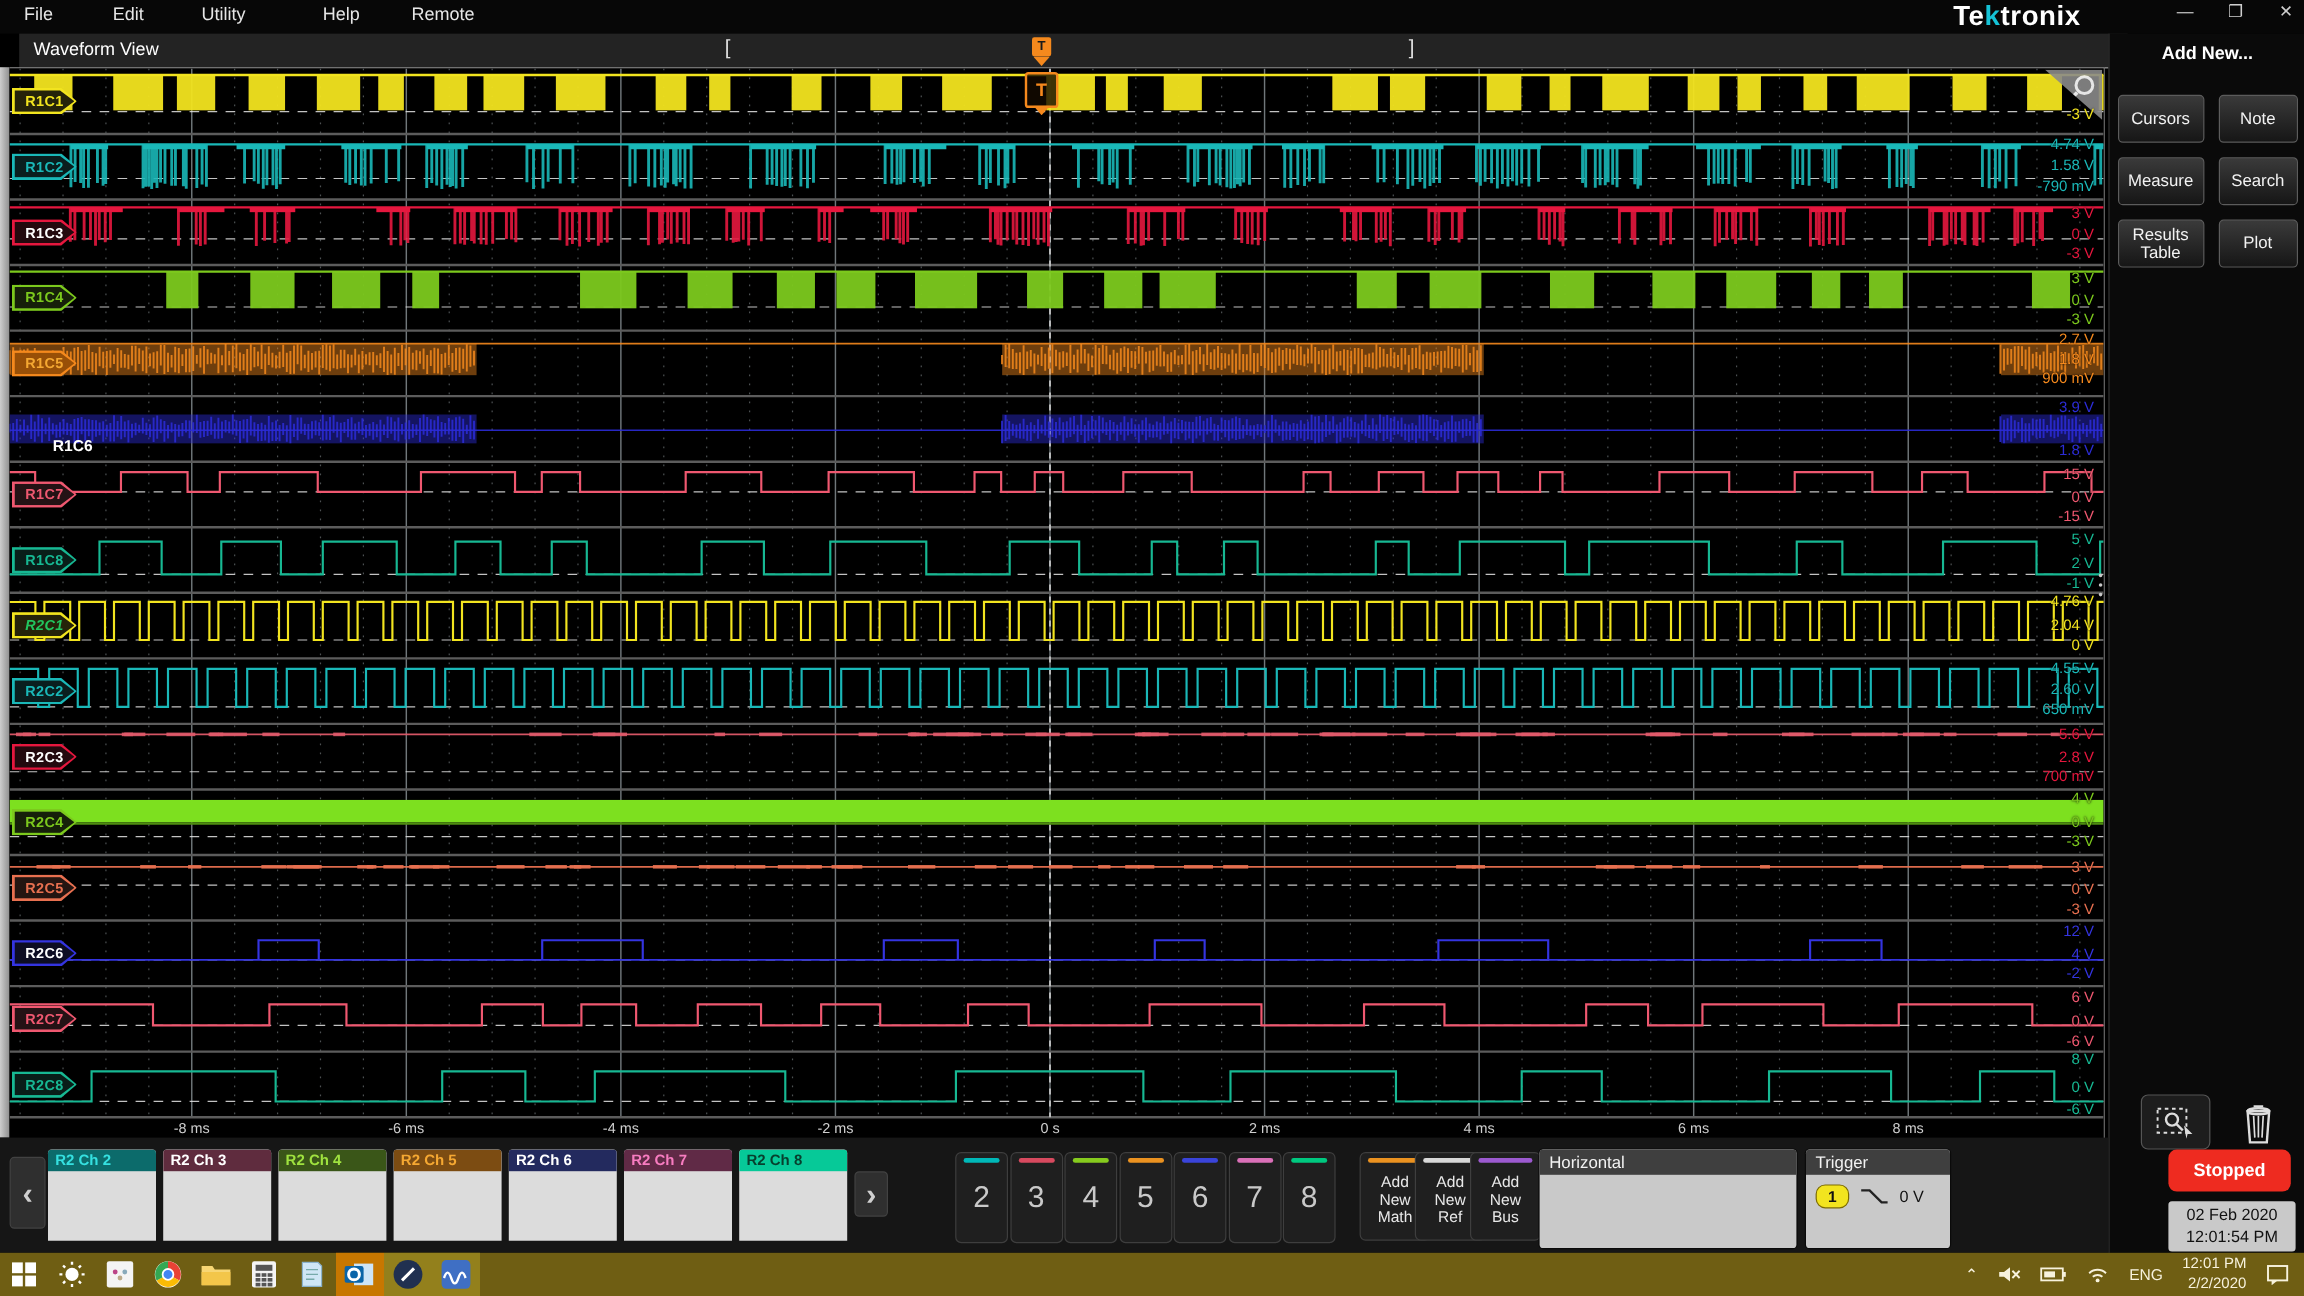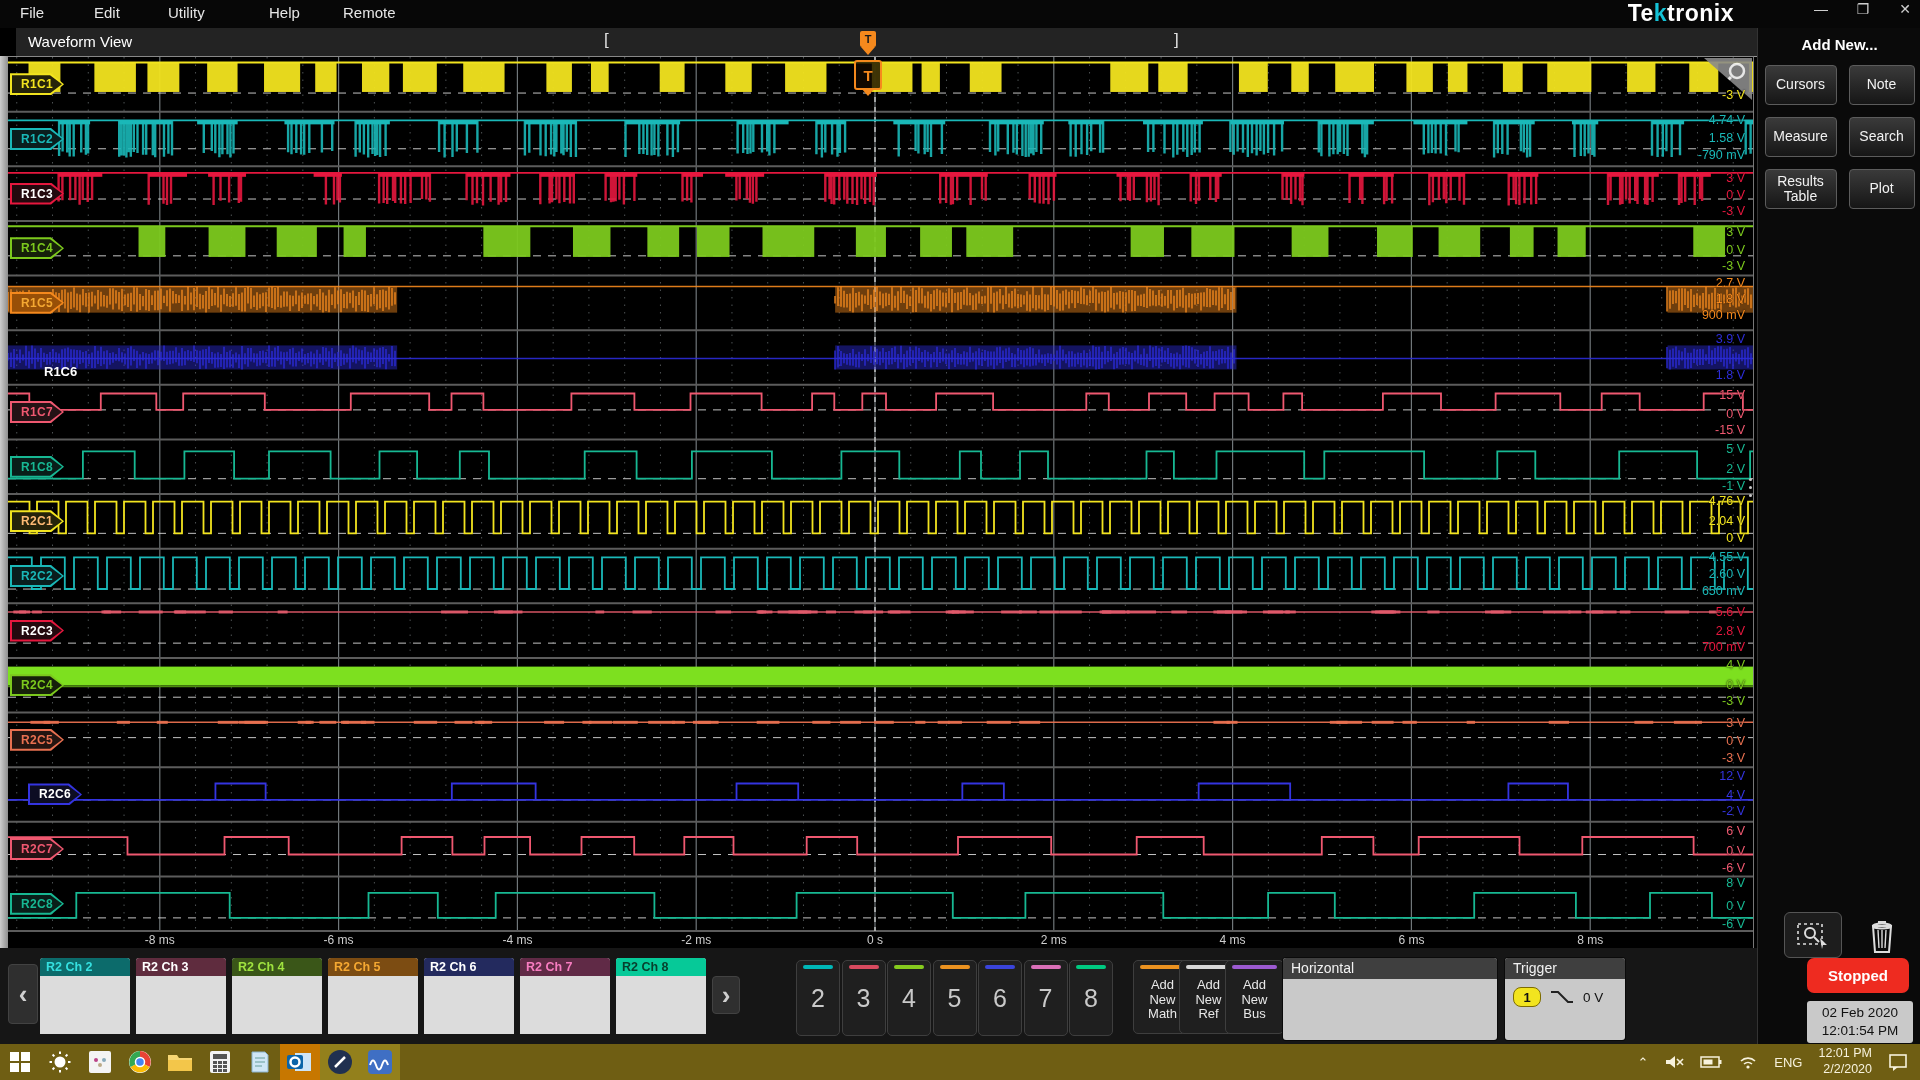--- a/index.html
+++ b/index.html
@@ -38,21 +38,21 @@
   .vlabel{position:absolute;right:8px;font-size:12.5px;white-space:nowrap;text-shadow:0 0 2px #000;}
   .tl{position:absolute;bottom:2px;transform:translateX(-50%);font-size:12px;color:#cfcfcf;}
   .magnifier{position:absolute;right:1px;top:1px;width:48px;height:42px;background:#8a8a8a;opacity:.9;
              clip-path:polygon(0 0,100% 0,100% 100%);}
   .drag-dots{position:absolute;left:1749px;top:478px;width:10px;height:26px;display:grid;
              grid-template-columns:3px 3px;grid-auto-rows:3px;gap:5px;}
   .drag-dots i{background:#c8c8c8;border-radius:50%;}
   
   .right-panel{position:absolute;left:1757px;top:28px;width:163px;height:1016px;background:#0a0a0a;border-left:1px solid #333;}
   .rp-title{margin-top:8px;text-align:center;color:#fff;font-size:15px;font-weight:bold;}
-  .rp-grid{display:grid;grid-template-columns:72px 66px;gap:12px 12px;justify-content:center;margin-top:12px;}
+  .rp-grid{display:grid;grid-template-columns:72px 66px;gap:12px 12px;justify-content:center;margin-top:26px;}
   .rp-btn{background:linear-gradient(#3a3a3a,#161616);border:1px solid #5c5c5c;border-radius:4px;color:#f2f2f2;
           font-size:14px;min-height:34px;display:flex;align-items:center;justify-content:center;text-align:center;
           padding:2px 3px;line-height:1.1;}
   .rp-tools{position:absolute;left:0;top:878px;width:163px;height:60px;}
   .tool-zoom{position:absolute;left:26px;top:6px;width:56px;height:44px;background:#1d1d1d;border:1px solid #555;border-radius:6px;
              display:flex;align-items:center;justify-content:center;}
   .tool-trash{position:absolute;left:102px;top:6px;width:44px;height:48px;display:flex;align-items:center;justify-content:center;}
   
   .bottom-bar{position:absolute;left:0;top:948px;width:1757px;height:96px;background:#161616;}
   .chev{position:absolute;background:#2f2f2f;border:1px solid #424242;border-radius:4px;color:#cfcfcf;
@@ -538,21 +538,21 @@
       <div class="vlabel" style="top: 365.988px; color: rgb(239, 88, 112);">-15 V</div>
       <div class="badge" style="top: 398.688px;">
         <div class="b-outer" style="background: rgb(23, 184, 147);"></div>
         <div class="b-inner" style="color: rgb(23, 184, 147);">R1C8</div>
       </div>
       <div class="vlabel" style="top: 384.56px; color: rgb(23, 184, 147);">5 V</div>
       <div class="vlabel" style="top: 405.317px; color: rgb(23, 184, 147);">2 V</div>
       <div class="vlabel" style="top: 421.705px; color: rgb(23, 184, 147);">-1 V</div>
       <div class="badge" style="top: 453.312px;">
         <div class="b-outer" style="background: rgb(242, 228, 31);"></div>
-        <div class="b-inner" style="color: #fdba74;">R2C1</div>
+        <div class="b-inner" style="color: #22c55e; font-style: italic;">R2C1</div>
       </div>
       <div class="vlabel" style="top: 437px; color: rgb(242, 228, 31);">4.76 V</div>
       <div class="vlabel" style="top: 456.665px; color: rgb(242, 228, 31);">2.04 V</div>
       <div class="vlabel" style="top: 474.145px; color: rgb(242, 228, 31);">0 V</div>
       <div class="badge" style="top: 507.938px;">
         <div class="b-outer" style="background: rgb(26, 184, 184);"></div>
         <div class="b-inner" style="color: rgb(26, 184, 184);">R2C2</div>
       </div>
       <div class="vlabel" style="top: 492.717px; color: rgb(26, 184, 184);">4.55 V</div>
       <div class="vlabel" style="top: 510.197px; color: rgb(26, 184, 184);">2.60 V</div>
@@ -571,21 +571,21 @@
       <div class="vlabel" style="top: 600.875px; color: rgb(124, 201, 29);">4 V</div>
       <div class="vlabel" style="top: 620.54px; color: rgb(124, 201, 29);">0 V</div>
       <div class="vlabel" style="top: 636.928px; color: rgb(124, 201, 29);">-3 V</div>
       <div class="badge" style="top: 671.812px;">
         <div class="b-outer" style="background: rgb(232, 112, 80);"></div>
         <div class="b-inner" style="color: rgb(232, 112, 80);">R2C5</div>
       </div>
       <div class="vlabel" style="top: 658.778px; color: rgb(232, 112, 80);">3 V</div>
       <div class="vlabel" style="top: 677.35px; color: rgb(232, 112, 80);">0 V</div>
       <div class="vlabel" style="top: 693.737px; color: rgb(232, 112, 80);">-3 V</div>
-      <div class="badge" style="top: 726.438px; margin-left: 18px;">
+      <div class="badge" style="top: 726.438px;">
         <div class="b-outer" style="background: rgb(52, 52, 224);"></div>
         <div class="b-inner" style="color: rgb(255, 255, 255);">R2C6</div>
       </div>
       <div class="vlabel" style="top: 712.31px; color: rgb(52, 52, 224);">12 V</div>
       <div class="vlabel" style="top: 730.883px; color: rgb(52, 52, 224);">4 V</div>
       <div class="vlabel" style="top: 747.27px; color: rgb(52, 52, 224);">-2 V</div>
       <div class="badge" style="top: 781.062px;">
         <div class="b-outer" style="background: rgb(239, 88, 112);"></div>
         <div class="b-inner" style="color: rgb(239, 88, 112);">R2C7</div>
       </div>

